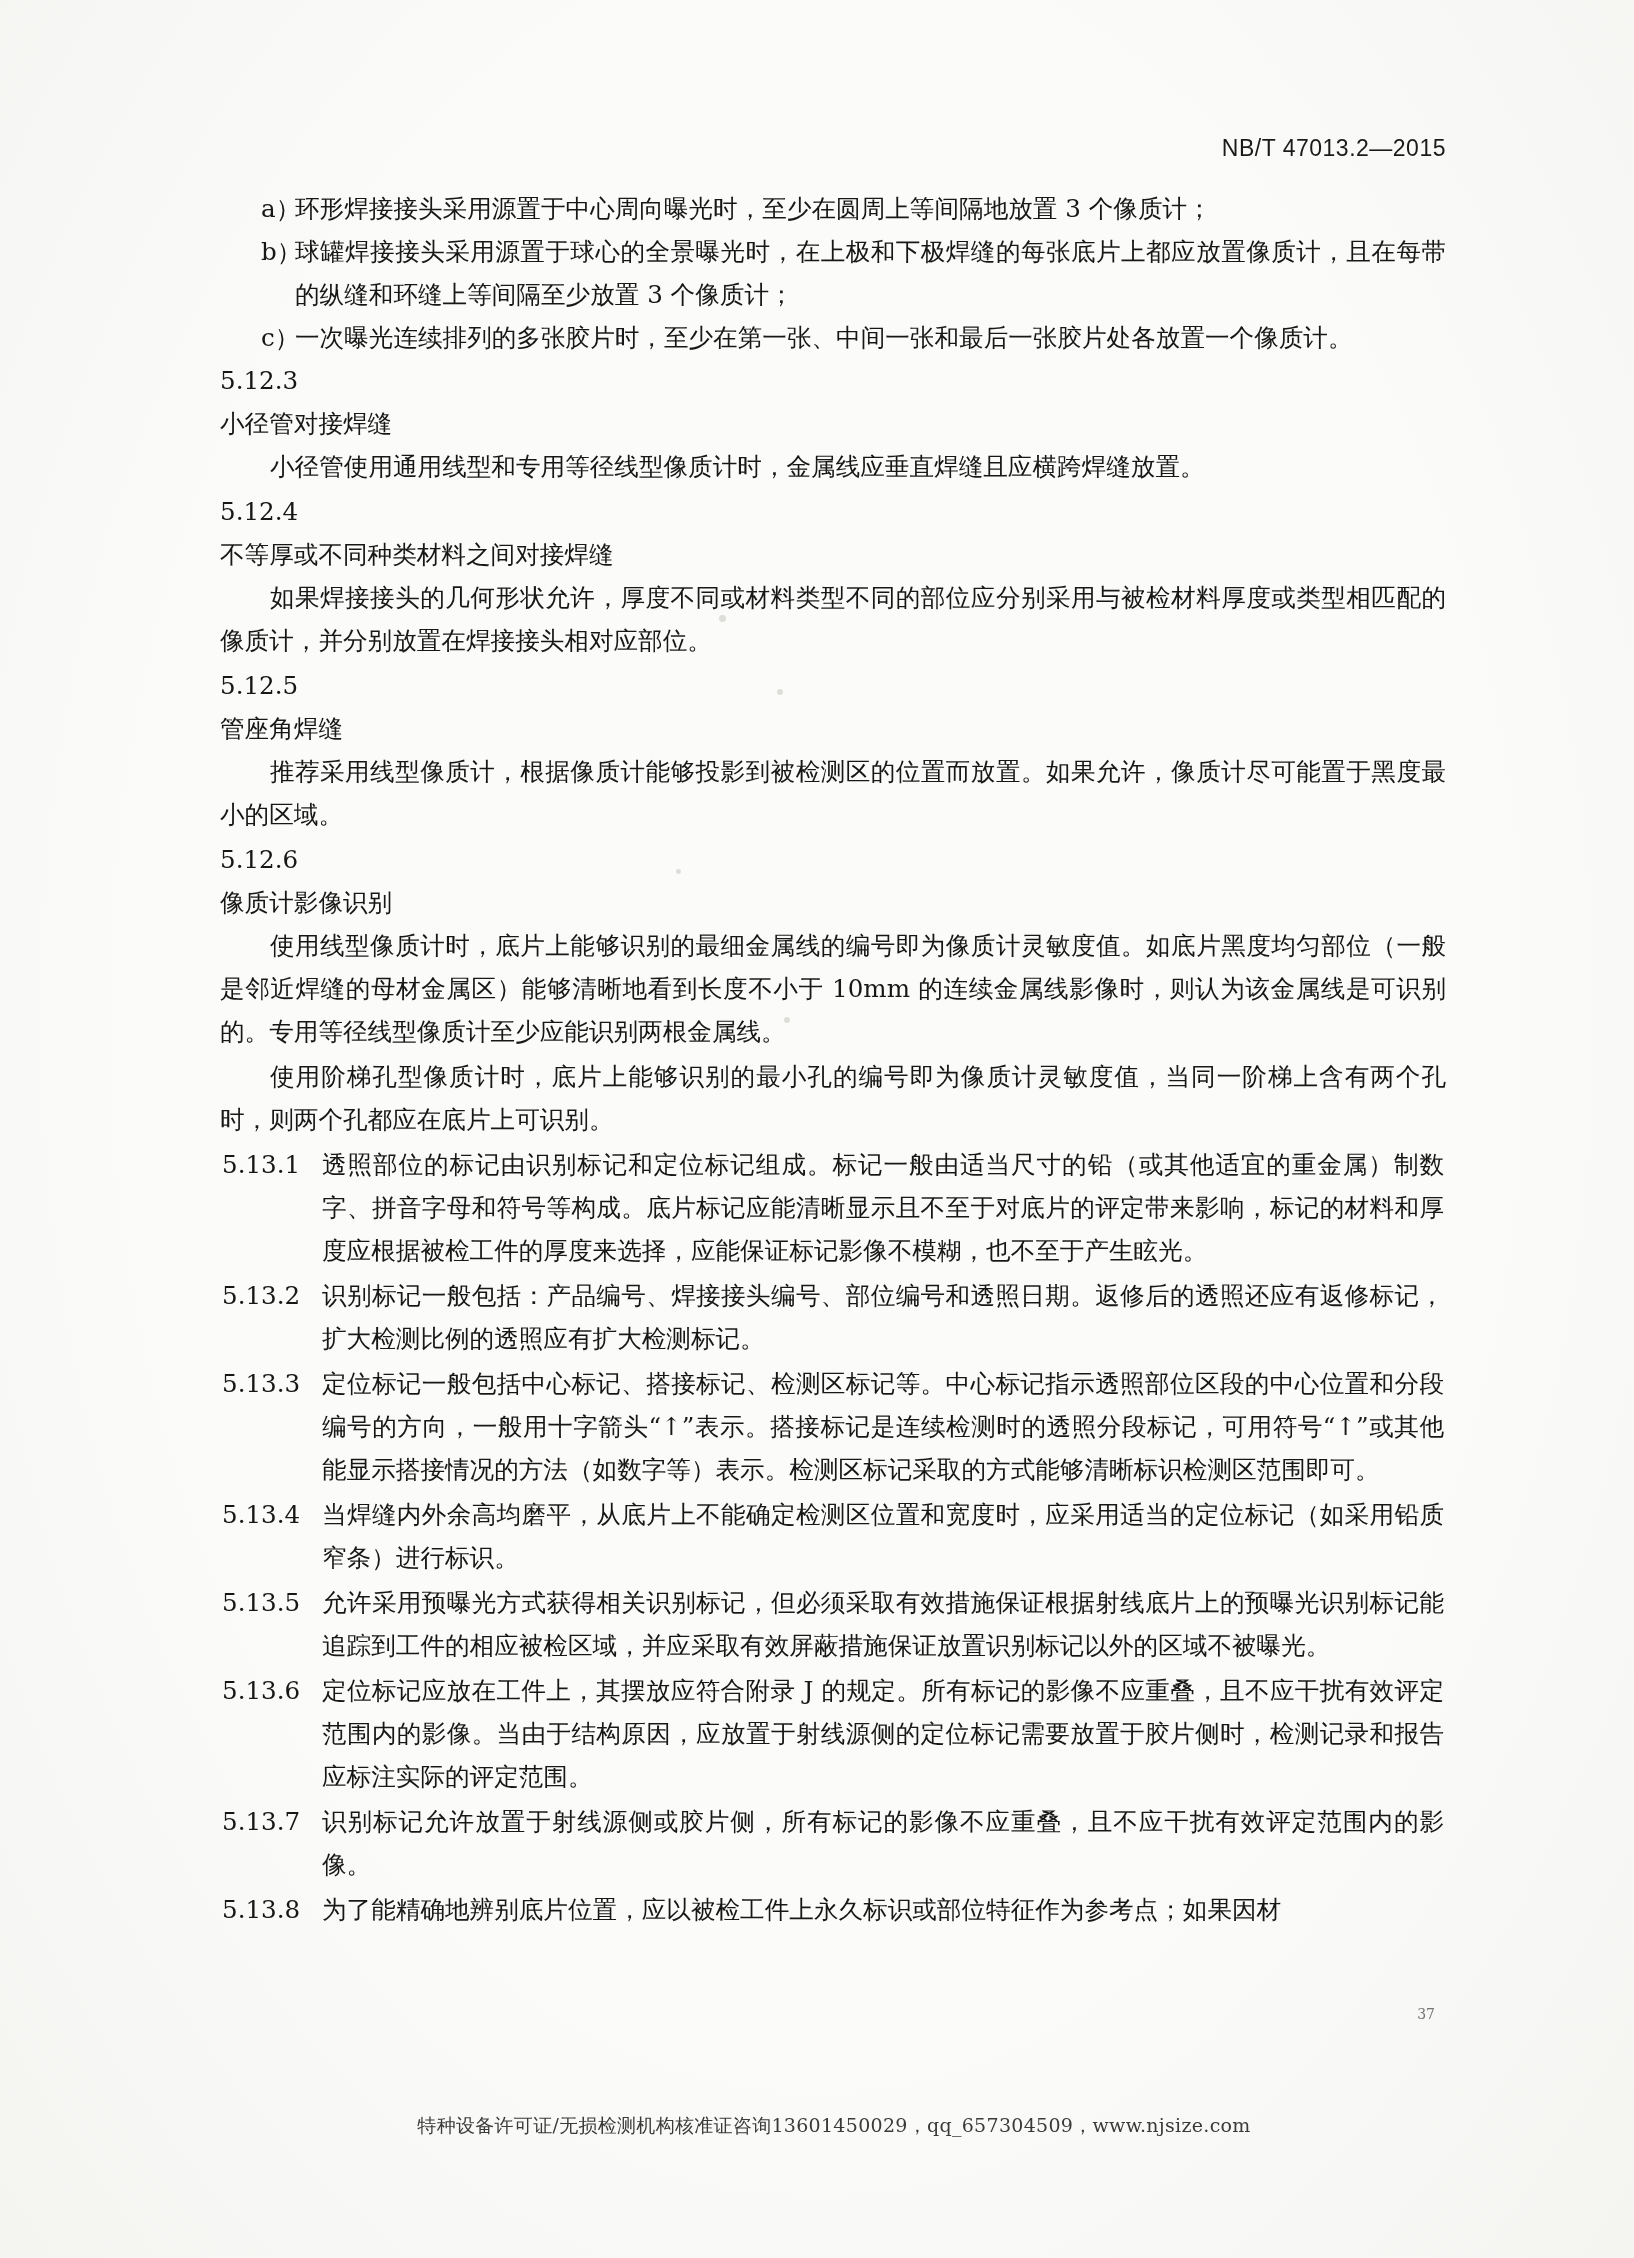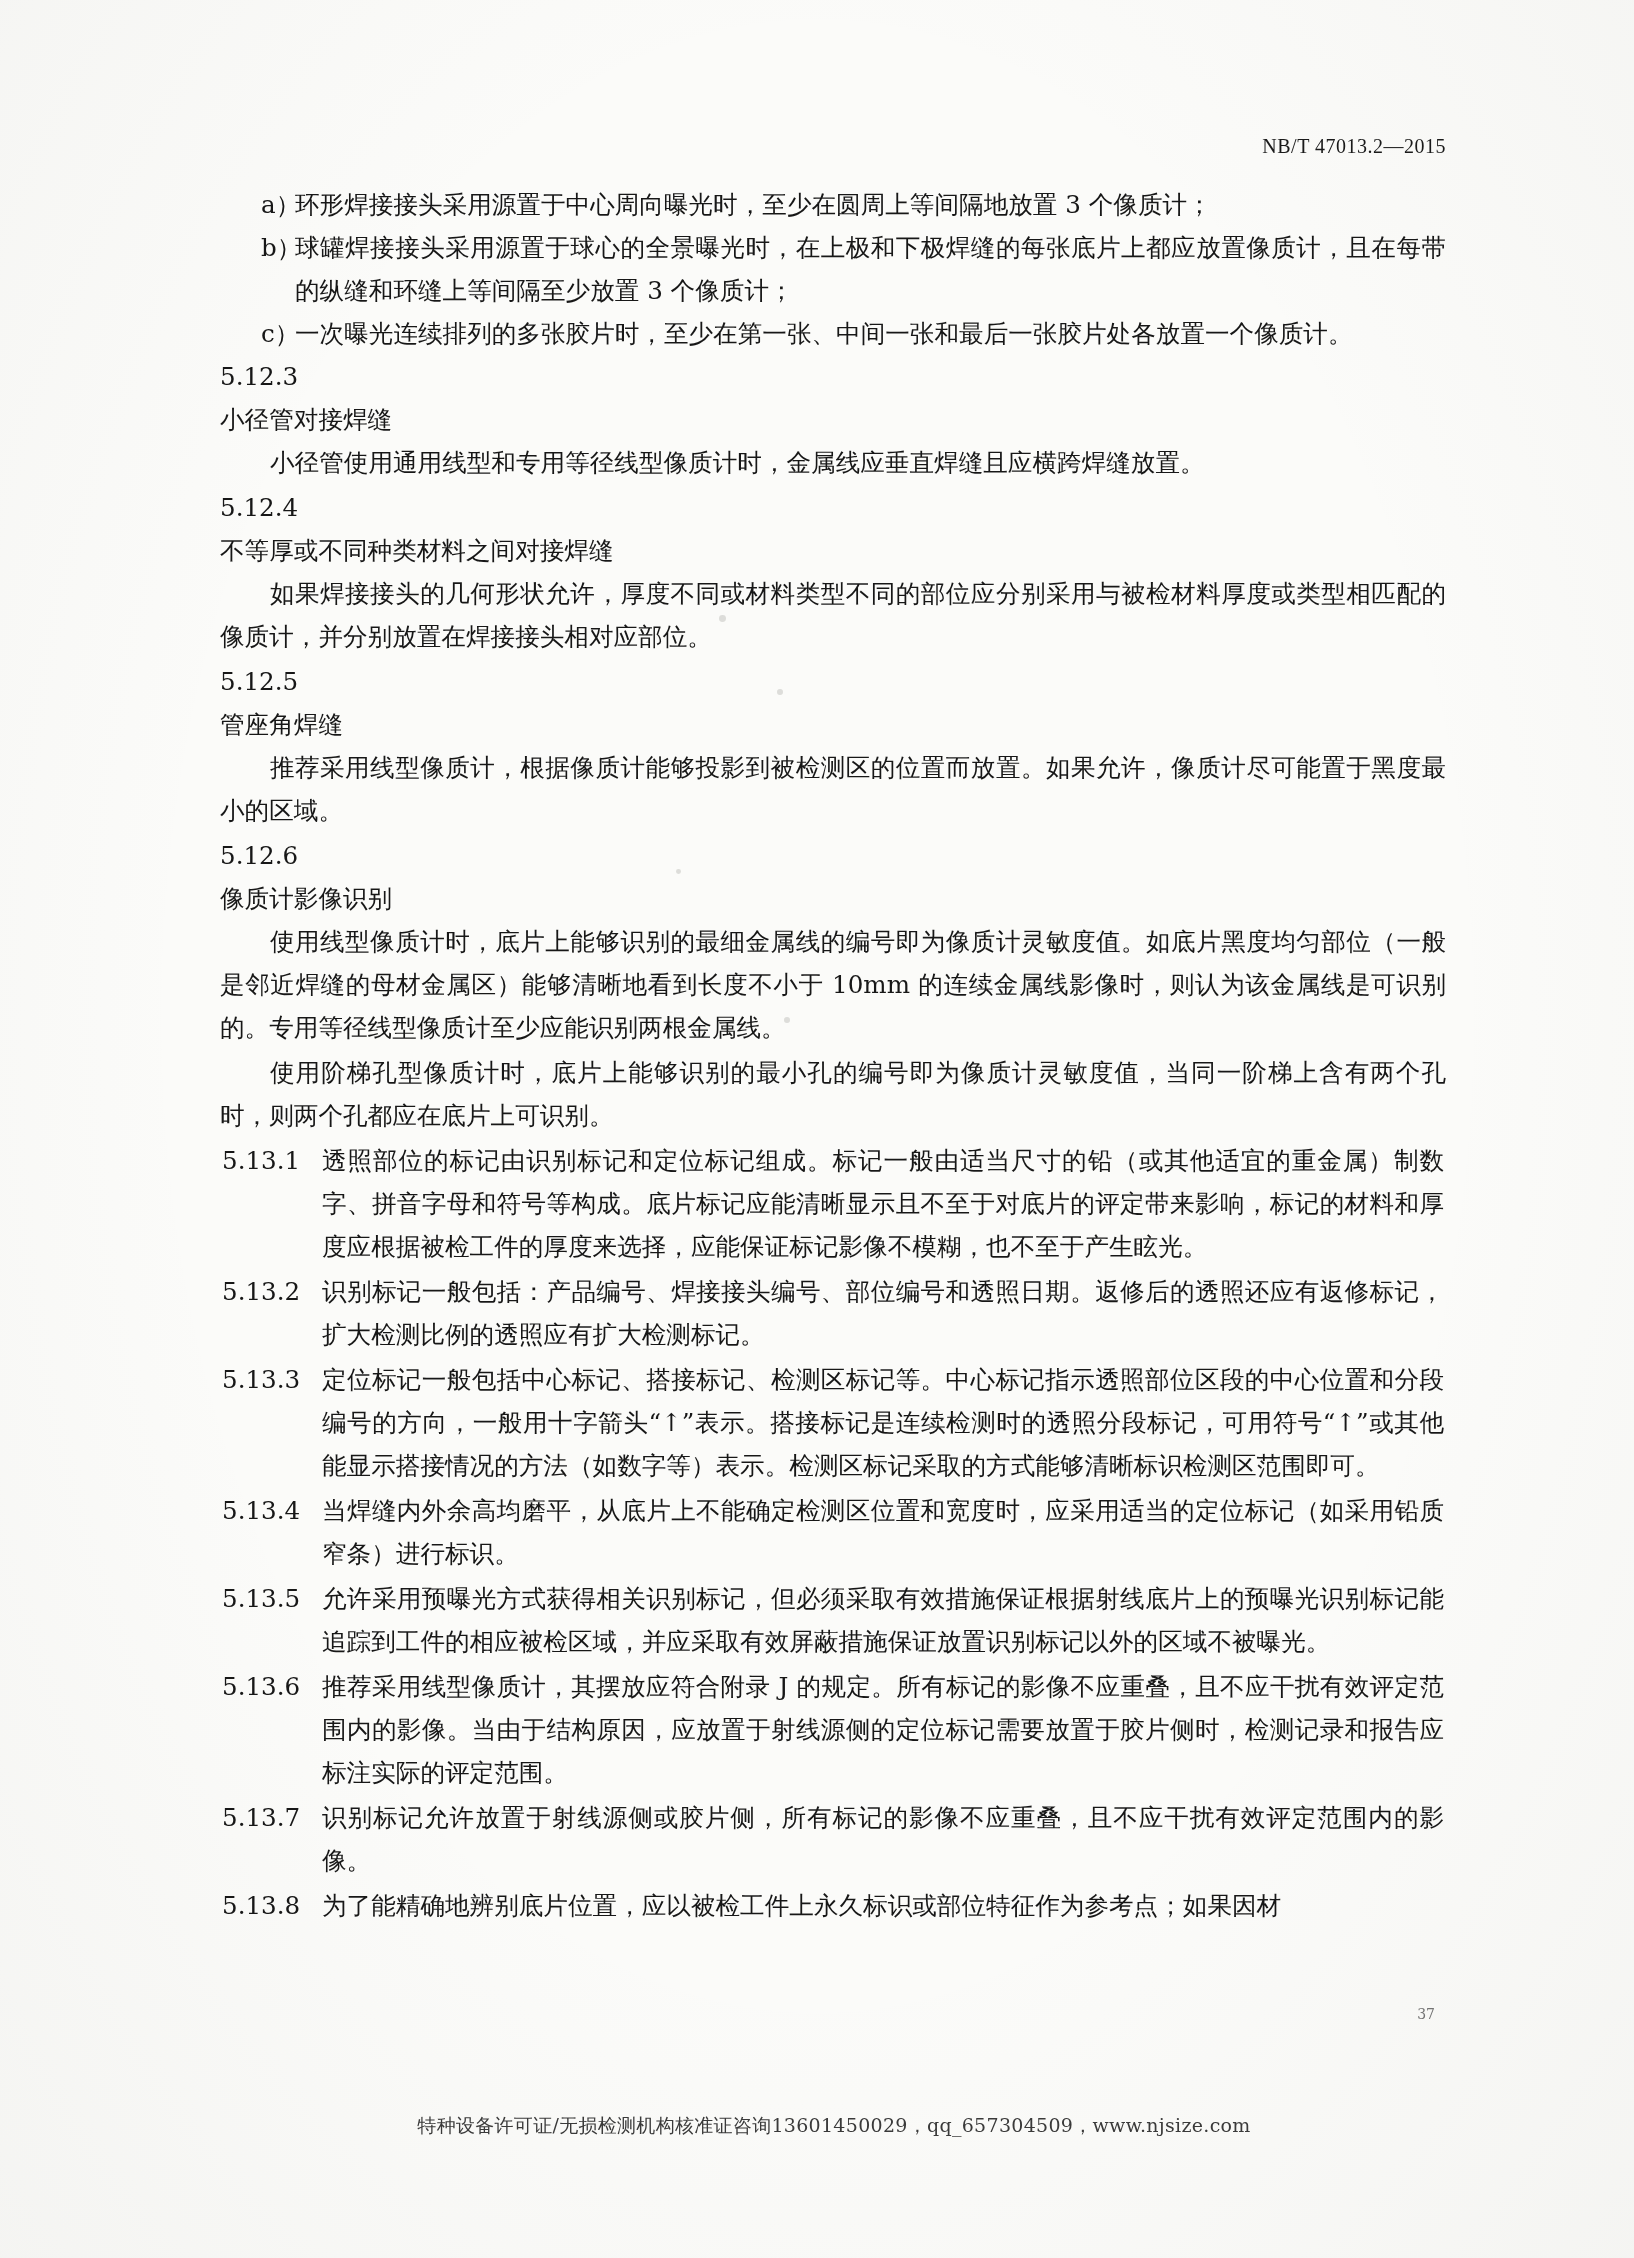--- a/index.html
+++ b/index.html
@@ -27,25 +27,25 @@
     pointer-events: none;
   }
   .content {
     position: absolute;
     left: 220px;
     top: 135px;
     width: 1226px;
   }
   .header-line {
     text-align: right;
-    font-size: 20px;
+    font-size: 23px;
     letter-spacing: 0.5px;
     color: #1a1a1a;
     margin-bottom: 25px;
-    font-family: Liberation Serif, serif;
+    font-family: Liberation Sans, sans-serif;
   }
   .body-text {
     font-size: 24.6px;
     line-height: 43px;
     color: #171717;
     text-align: justify;
     text-justify: inter-ideograph;
   }
   .p {
     margin: 0 0 1.9px 0;
@@ -195,21 +195,21 @@
       <div class="sec-para">
         <span class="num">5.13.4</span>
         <span class="txt">当焊缝内外余高均磨平，从底片上不能确定检测区位置和宽度时，应采用适当的定位标记（如采用铅质窄条）进行标识。</span>
       </div>
       <div class="sec-para">
         <span class="num">5.13.5</span>
         <span class="txt">允许采用预曝光方式获得相关识别标记，但必须采取有效措施保证根据射线底片上的预曝光识别标记能追踪到工件的相应被检区域，并应采取有效屏蔽措施保证放置识别标记以外的区域不被曝光。</span>
       </div>
       <div class="sec-para">
         <span class="num">5.13.6</span>
-        <span class="txt">推荐采用线型像质计，其摆放应符合附录 J 的规定。所有标记的影像不应重叠，且不应干扰有效评定范围内的影像。当由于结构原因，应放置于射线源侧的定位标记需要放置于胶片侧时，检测记录和报告应标注实际的评定范围。</span>
+        <span class="txt">定位标记应放在工件上，其摆放应符合附录 J 的规定。所有标记的影像不应重叠，且不应干扰有效评定范围内的影像。当由于结构原因，应放置于射线源侧的定位标记需要放置于胶片侧时，检测记录和报告应标注实际的评定范围。</span>
       </div>
       <div class="sec-para">
         <span class="num">5.13.7</span>
         <span class="txt">识别标记允许放置于射线源侧或胶片侧，所有标记的影像不应重叠，且不应干扰有效评定范围内的影像。</span>
       </div>
       <div class="sec-para">
         <span class="num">5.13.8</span>
         <span class="txt">为了能精确地辨别底片位置，应以被检工件上永久标识或部位特征作为参考点；如果因材</span>
       </div>
 

